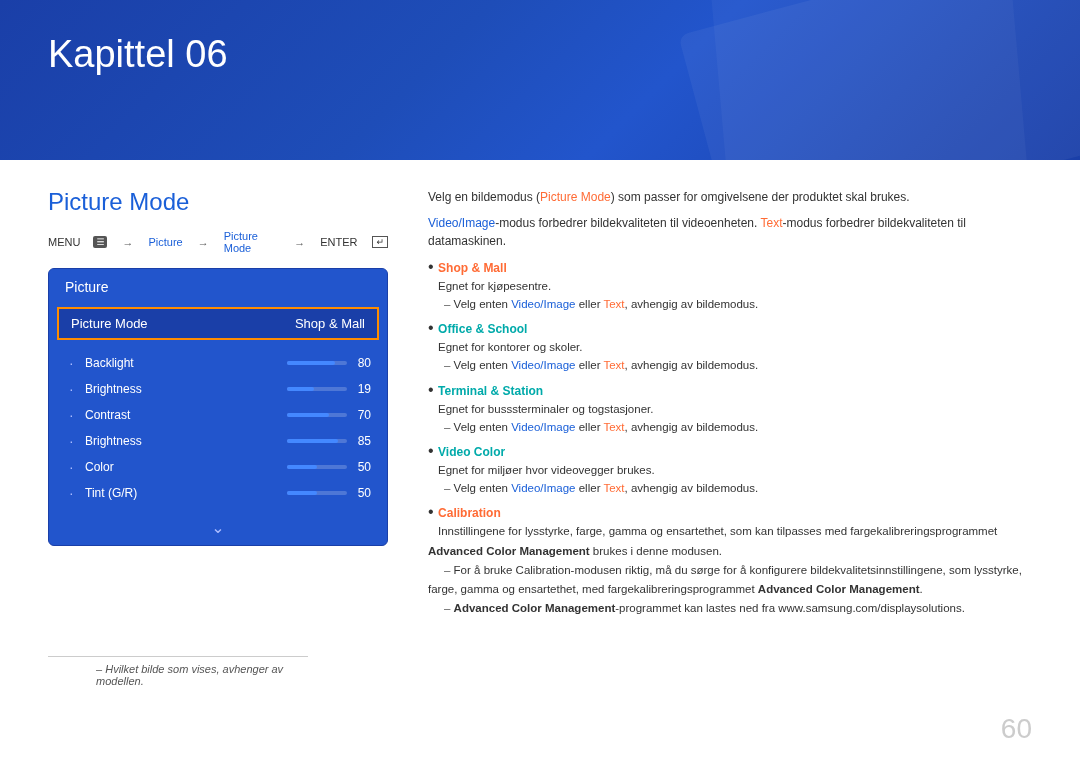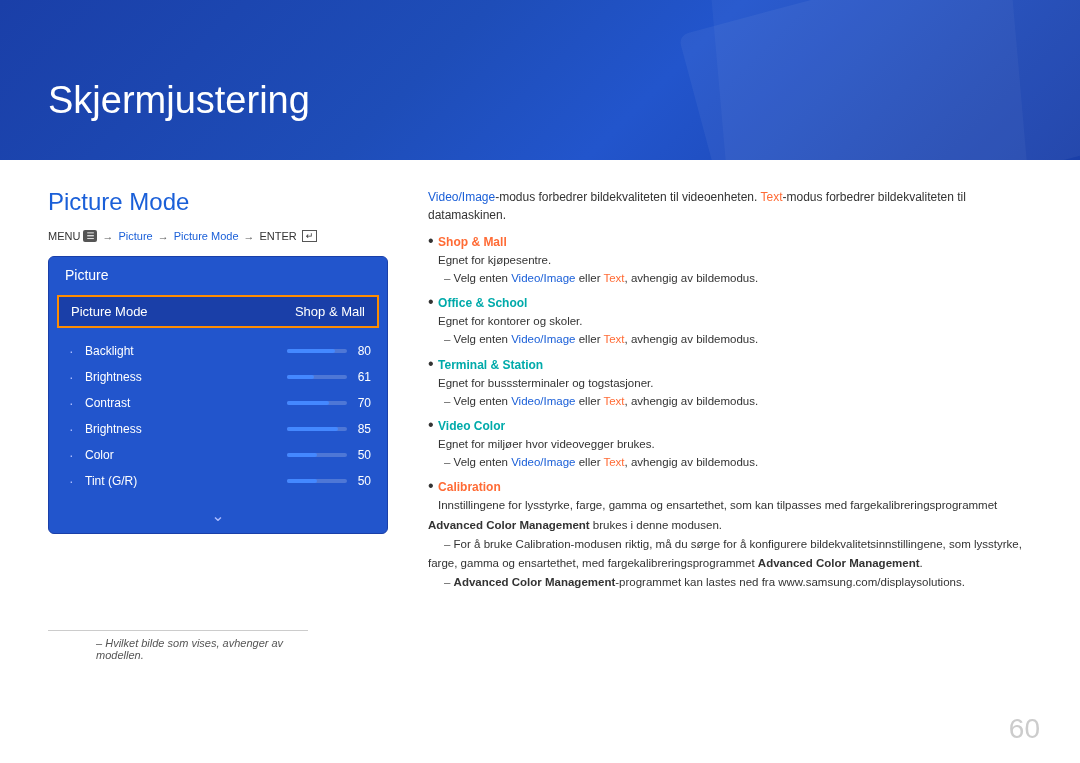--- a/index.html
+++ b/index.html
@@ -78,21 +78,21 @@
       color: #1a5fd8;
       font-weight: 400;
       margin-bottom: 14px;
     }
     .menu-path {
       font-size: 11px;
       color: #333;
       margin-bottom: 14px;
       display: flex;
       align-items: center;
-      gap: 3px;
+      gap: 13px;
     }
     .menu-path .menu-icon {
       display: inline-block;
       background: #555;
       color: #fff;
       font-size: 9px;
       padding: 1px 3px;
       border-radius: 2px;
     }
     .menu-path .arrow { color: #555; margin: 0 2px; }
@@ -250,33 +250,32 @@
       font-style: italic;
     }
     .footer-note::before {
       content: '– ';
     }
 
     
     .page-number {
       position: absolute;
       bottom: 18px;
-      right: 40px;
+      right: 48px;
       font-size: 28px;
       color: #ccc;
       font-weight: 300;
     }
   </style>
 </head>
 <body>
 
 <div class="header">
   <div class="header-title">
-    <br>
-    <span>Skjermjustering</span>
+    <span>Kapittel 06</span><br>
   </div>
 </div>
 
 <div class="main-content">
 
   <div class="left-col">
     <div class="section-title">Picture Mode</div>
     <div class="menu-path">
       <span>MENU</span>
       <span class="menu-icon">☰</span>
@@ -307,21 +306,21 @@
         <span class="setting-value">80</span>
       </div>
     </div>
           <div class="setting-row">
       <span class="setting-bullet">·</span>
       <span class="setting-name">Brightness</span>
       <div class="setting-bar-container">
         <div class="setting-bar">
           <div class="setting-bar-fill" style="width:45%"></div>
         </div>
-        <span class="setting-value">61</span>
+        <span class="setting-value">19</span>
       </div>
     </div>
           <div class="setting-row">
       <span class="setting-bullet">·</span>
       <span class="setting-name">Contrast</span>
       <div class="setting-bar-container">
         <div class="setting-bar">
           <div class="setting-bar-fill" style="width:70%"></div>
         </div>
         <span class="setting-value">70</span>
@@ -356,20 +355,23 @@
         </div>
         <span class="setting-value">50</span>
       </div>
     </div>
         </div>
       <div class="chevron-down">⌄</div>
     </div>
   </div>
 
   <div class="right-col">
+    <p class="intro-text">
+      Velg en bildemodus (<span class="highlight-orange">Picture Mode</span>) som passer for omgivelsene der produktet skal brukes.
+    </p>
     <p class="intro-text">
       <span class="highlight-blue">Video/Image</span>-modus forbedrer bildekvaliteten til videoenheten. <span class="highlight-red">Text</span>-modus forbedrer bildekvaliteten til datamaskinen.
     </p>
 
     <ul class="bullet-list">
 
       <li>
         <span class="bullet-item-title orange">Shop &amp; Mall</span><br>
         <span class="bullet-desc">Egnet for kjøpesentre.</span><br>
         <span class="sub-bullet">Velg enten <span class="highlight-blue">Video/Image</span> eller <span class="highlight-red">Text</span>, avhengig av bildemodus.</span>

